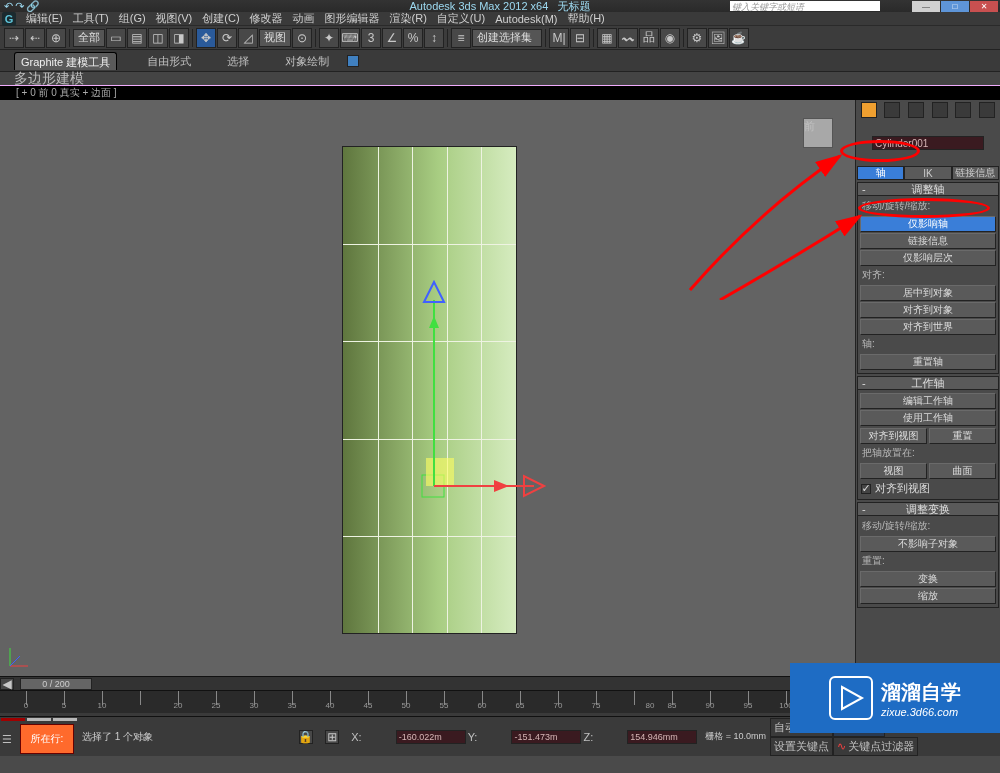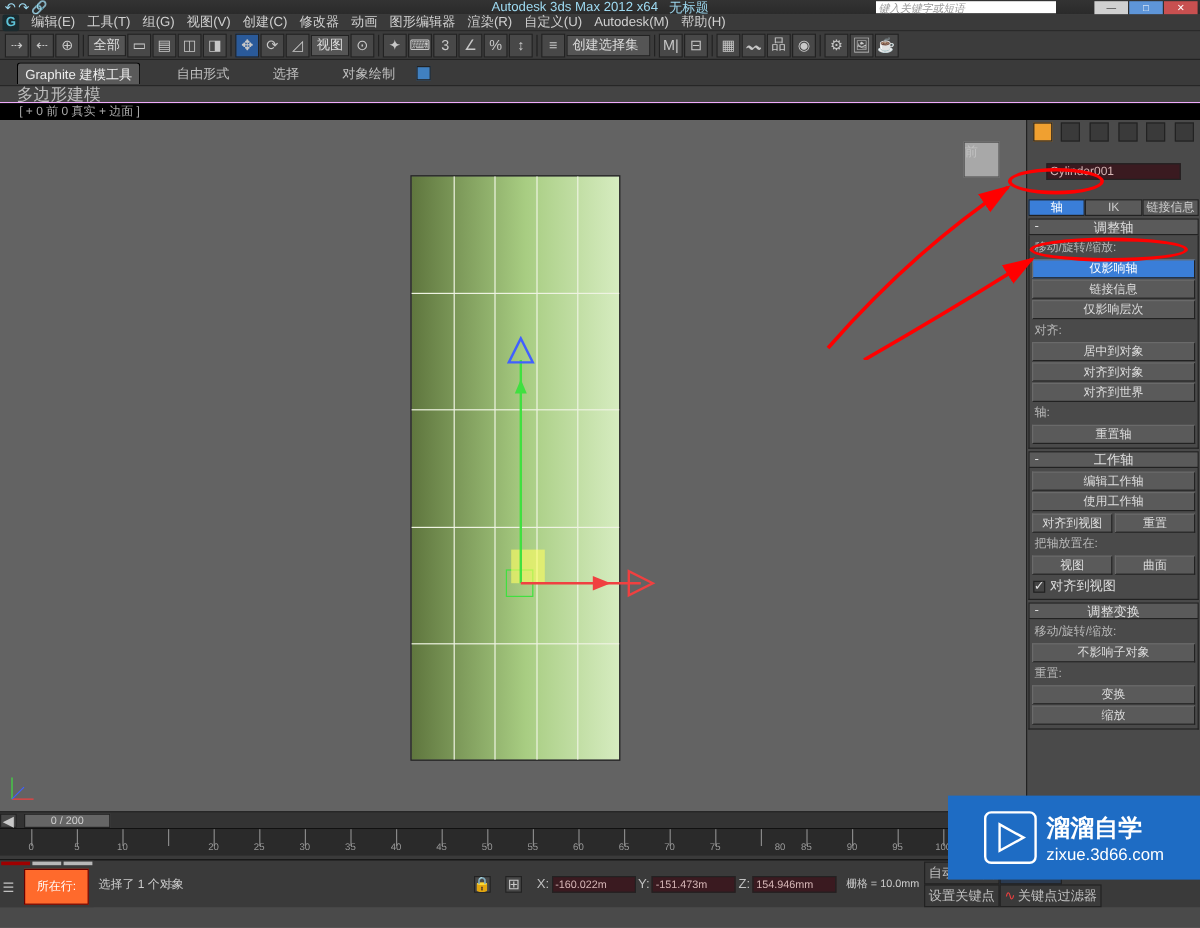--- a/index.html
+++ b/index.html
@@ -72,21 +72,21 @@
     .ruler { height: 22px; background: #2a2a2a; position: relative; }
     .ruler .tick { position: absolute; top: 0; width: 1px; height: 8px; background: #555; }
     .ruler .tick.major { height: 14px; background: #888; }
     .ruler .label { position: absolute; top: 10px; color: #999; font-size: 8px; transform: translateX(-50%); }
 
     .status-left { width: 78px; background: #3a3a3a; display:flex; flex-direction:column; }
     .status-pick { height: 30px; width: 60px; background: #ff6a2c; color: #fff; display: flex; align-items: center; justify-content: center; font-size: 10px; margin: 2px 4px; border:1px solid #600; }
     .status-mid { flex: 1; display: flex; flex-direction: column; justify-content: center; padding: 2px 4px; }
     .status-text { color: #ccc; font-size: 10px; }
     .coords-row { display:flex; gap:2px; align-items:center; }
-    .coord-input { height: 14px; width: 70px; background: #3a1a20; border: 1px solid #222; color: #d6b6b6; font-size: 9px; padding: 0 2px; display:flex;align-items:center; }
+    .coord-input { height: 14px; width: 70px; background: #3a1a20; border: 1px solid #222; color: #d6b6b6; font-size: 9px; padding: 0 2px; display:flex;align-items:center;margin-left:32px; }
     .grid-text { color: #ccc; font-size: 9px; margin-left: 6px; }
     .status-right { width: 230px; display: flex; align-items: center; gap: 0; }
     
     .watermark { position: absolute; right: 0; bottom: 40px; width: 210px; height: 70px; background: #1e6cc4; display: flex; align-items: center; justify-content: center; gap: 8px; z-index: 100; }
     .watermark-logo { width: 44px; height: 44px; border: 2px solid #fff; border-radius: 6px; display:flex;align-items:center;justify-content:center; }
     .watermark-txt { color: #fff; display:flex; flex-direction:column; }
 
     .viewcube { position: absolute; right: 22px; top: 18px; width: 30px; height: 30px; background: #a8a8a8; border: 1px solid #555; }
   </style>
 </head>
@@ -394,15 +394,15 @@
 </svg>
 
 <div class="watermark">
   <div class="watermark-logo">
     <svg width="30" height="30" viewBox="0 0 30 30">
         <polygon points="6,4 26,15 6,26" fill="none" stroke="#fff" stroke-width="2"></polygon>
       </svg>
   </div>
   <div class="watermark-txt">
     <span style="font-size:20px;font-weight:bold;">溜溜自学</span>
-    <span style="font-size:14px;">zixue.3d66.com</span>
+    <span style="font-size:11px;font-style:italic;">zixue.3d66.com</span>
   </div>
 </div>
 
 </body></html>

